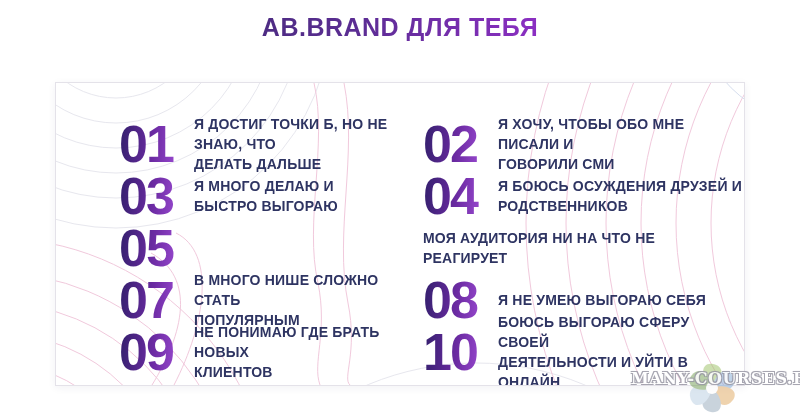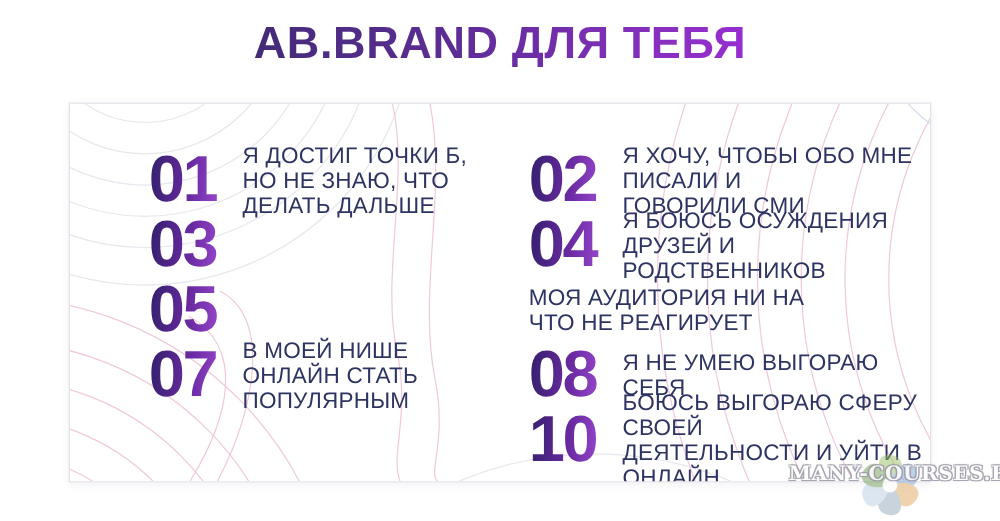--- a/index.html
+++ b/index.html
@@ -4,21 +4,21 @@
 <style>
   html,body{margin:0;padding:0;}
   body{
     width:800px;height:417px;position:relative;overflow:hidden;
     background:#ffffff;
     font-family:"Liberation Sans","DejaVu Sans",sans-serif;
   }
   
   .title{
     position:absolute;top:13px;left:0;width:800px;
-    text-align:center;font-size:36px;font-weight:700;letter-spacing:.5px;
+    text-align:center;font-size:25px;font-weight:700;letter-spacing:.5px;
     background:linear-gradient(90deg,#3b2a6e 18%,#5c2d94 45%,#8d2fc4 68%,#a52ae4 85%);
     -webkit-background-clip:text;background-clip:text;
     color:transparent;-webkit-text-fill-color:transparent;
     white-space:nowrap;
   }
   
   .card{
     position:absolute;left:55px;top:82px;width:688px;height:302px;
     background:#ffffff;border:1px solid #e4e2e9;
     box-shadow:0 2px 8px rgba(40,40,90,.06);
@@ -31,21 +31,21 @@
   .col-right{padding-left:23px;}
   .item{display:flex;align-items:center;gap:9px;height:52px;}
   .num{
     font-size:52px;line-height:1;font-weight:700;letter-spacing:-2px;
     min-width:66px;flex:0 0 66px;
     background:linear-gradient(95deg,#3a2173 8%,#6c2ba3 52%,#a24fd8 95%);
     -webkit-background-clip:text;background-clip:text;
     color:transparent;-webkit-text-fill-color:transparent;
   }
   .txt{
-    font-size:18px;font-weight:400;line-height:20px;letter-spacing:.2px;
+    font-size:14px;font-weight:700;line-height:20px;letter-spacing:.2px;
     color:#2e3462;white-space:pre-line;max-width:252px;
   }
   
   .wm-logo{position:absolute;left:682px;top:358px;width:60px;height:60px;opacity:.55;}
   .wm-text{
     position:absolute;left:631px;top:369px;width:170px;
     font-family:"DejaVu Serif","Liberation Serif",serif;
     font-size:16px;font-weight:700;letter-spacing:.5px;white-space:nowrap;
     color:#ffffff;opacity:.85;
     text-shadow:-1px -1px 0 #9897a4,1px -1px 0 #9897a4,-1px 1px 0 #9897a4,
@@ -102,28 +102,34 @@
 
   <div class="cols">
     <div class="col col-left">
       <div class="item">
         <span class="num">01</span>
         <span class="txt">Я ДОСТИГ ТОЧКИ Б, НО НЕ ЗНАЮ, ЧТО
 ДЕЛАТЬ ДАЛЬШЕ</span>
       </div>
       <div class="item">
         <span class="num">03</span>
+        <span class="txt">Я МНОГО ДЕЛАЮ И БЫСТРО ВЫГОРАЮ</span>
       </div>
       <div class="item">
         <span class="num">05</span>
       </div>
       <div class="item">
         <span class="num">07</span>
-        <span class="txt">В МОЕЙ НИШЕ ОНЛАЙН СТАТЬ
+        <span class="txt">В МНОГО НИШЕ СЛОЖНО СТАТЬ
 ПОПУЛЯРНЫМ</span>
+      </div>
+      <div class="item">
+        <span class="num">09</span>
+        <span class="txt">НЕ ПОНИМАЮ ГДЕ БРАТЬ НОВЫХ
+КЛИЕНТОВ</span>
       </div>
     </div>
     <div class="col col-right">
       <div class="item">
         <span class="num">02</span>
         <span class="txt">Я ХОЧУ, ЧТОБЫ ОБО МНЕ ПИСАЛИ И
 ГОВОРИЛИ СМИ</span>
       </div>
       <div class="item">
         <span class="num">04</span>

